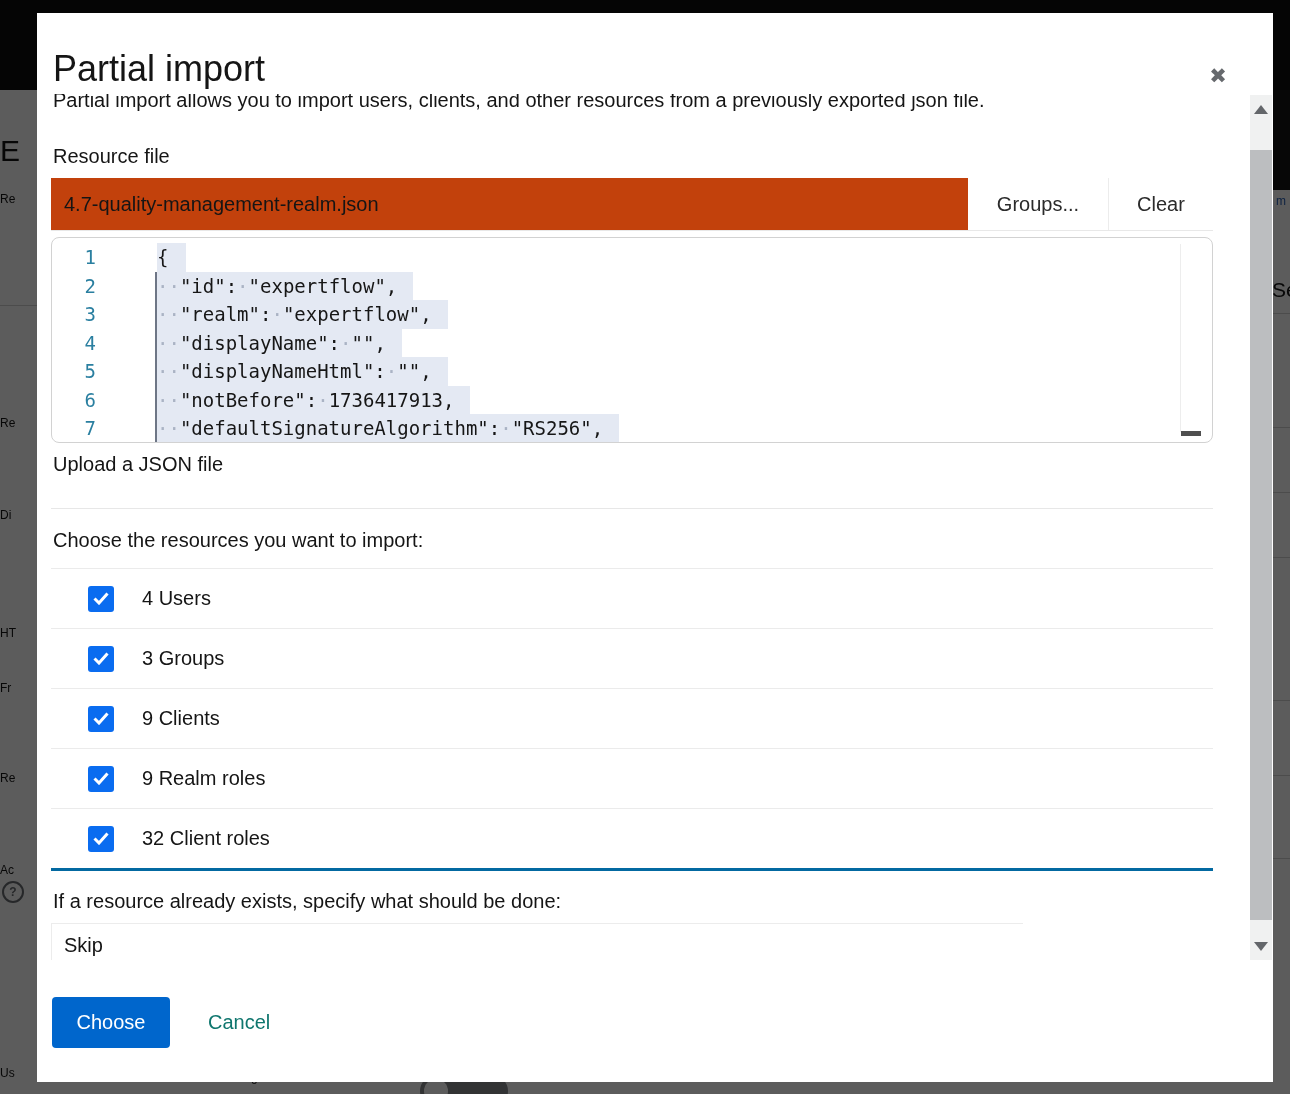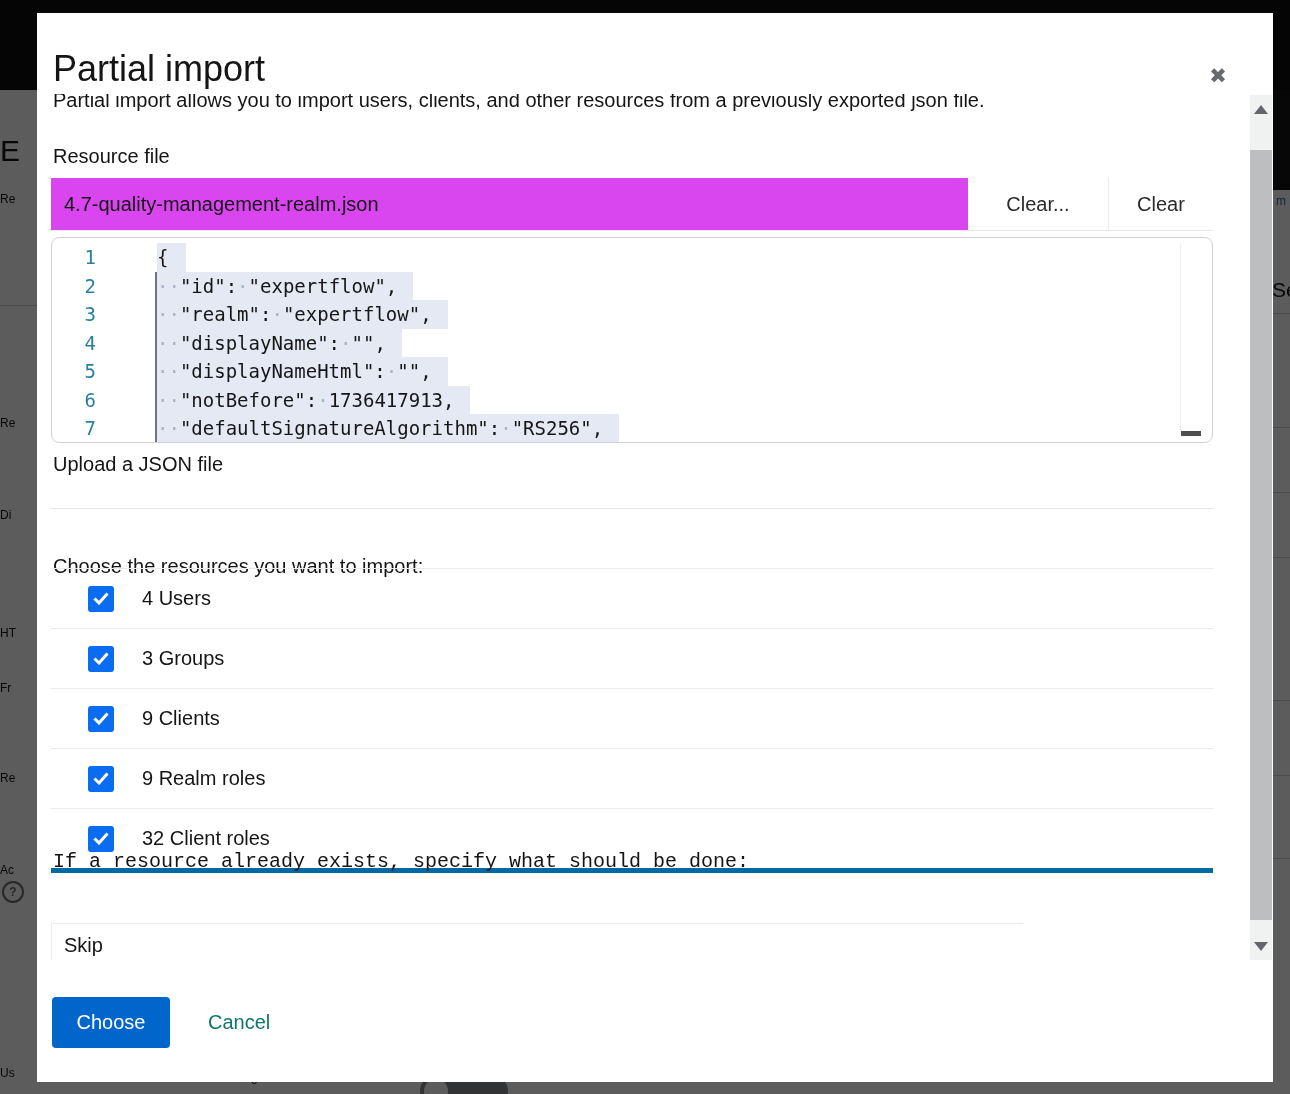--- a/index.html
+++ b/index.html
@@ -24,21 +24,21 @@
   .modal{position:absolute;left:37px;top:13px;width:1236px;height:1069px;background:#ffffff;}
   .modal-title{position:absolute;left:16px;top:34px;font-size:36px;font-weight:500;line-height:44px;}
   .close-btn{position:absolute;left:1166px;top:48px;width:30px;height:30px;border:none;background:none;
              color:#66696d;font-size:21px;line-height:30px;text-align:center;cursor:pointer;padding:0;}
   .desc-clip{position:absolute;left:16px;top:81px;width:1150px;height:23px;overflow:hidden;}
   .desc-clip p{margin:-7px 0 0 0;font-size:20px;line-height:26px;}
   .field-label{position:absolute;left:16px;font-size:20px;}
 
   .file-row{position:absolute;left:14px;top:165px;width:1162px;height:52px;display:flex;
             border-bottom:1px solid #e8e8e8;font-size:20px;}
-  .file-name{width:917px;background:#d946ef;line-height:52px;padding-left:13px;box-sizing:border-box;
+  .file-name{width:917px;background:#c2410c;line-height:52px;padding-left:13px;box-sizing:border-box;
              white-space:nowrap;overflow:hidden;}
   .file-btn{background:#ffffff;border:none;font-size:20px;color:#2b2b2b;cursor:pointer;line-height:52px;padding:0;}
   .browse-btn{width:140px;}
   .clear-btn{width:105px;border-left:1px solid #ececec;}
 
   .editor{position:absolute;left:14px;top:224px;width:1162px;height:206px;border:1px solid #d2d2d2;
           border-radius:8px;box-sizing:border-box;padding-top:5px;overflow:hidden;
           font-family:"DejaVu Sans Mono",monospace;font-size:19px;}
   .code-line{display:flex;height:28.5px;line-height:28.5px;white-space:pre;}
   .gutter{width:44px;text-align:right;color:#2a7fa0;flex:none;}
@@ -46,21 +46,21 @@
   .code-text .hl{background:#e4e9f3;padding-right:16px;display:inline-block;}
   .code-line.guided .hl{border-left:2px solid #6e7686;margin-left:-2px;}
   .ws{color:#aab3c4;}
   .editor-vline{position:absolute;right:31px;top:6px;bottom:10px;width:1px;background:#ededed;}
   .editor-dash{position:absolute;right:11px;bottom:6px;width:20px;height:5px;background:#4f4f4f;}
 
   .divider{position:absolute;left:14px;width:1162px;height:1px;background:#e7e7e7;}
 
   .check-list{position:absolute;left:14px;top:555px;width:1162px;}
   .check-row{height:59px;display:flex;align-items:center;border-top:1px solid #ebebeb;gap:12px;}
-  .check-row:last-child{border-bottom:5px solid #0369a1;}
+  .check-row:last-child{border-bottom:3px solid #0369a1;}
   .checkbox{width:26px;height:26px;margin-left:37px;border-radius:3px;background:#0a6cf0;flex:none;
             display:flex;align-items:center;justify-content:center;cursor:pointer;}
   .check-label{margin-left:16px;font-size:20px;}
 
   .select-clip{position:absolute;left:14px;top:910px;width:972px;height:37px;overflow:hidden;}
   .select-box{position:relative;width:1160px;height:52px;border:1px solid #ececec;border-bottom:none;
               background:#fff;cursor:pointer;}
   .select-value{position:absolute;left:12px;top:10px;font-size:20px;}
   .select-caret{position:absolute;right:32px;top:21px;width:0;height:0;
                 border-left:8px solid transparent;border-right:8px solid transparent;border-top:10px solid #151515;}
@@ -123,21 +123,21 @@
     <button class="close-btn">✖</button>
 
     <div class="desc-clip">
       <p>Partial import allows you to import users, clients, and other resources from a previously exported json file.</p>
     </div>
 
     <div class="field-label" style="top:132px;">Resource file</div>
 
     <div class="file-row">
       <div class="file-name">4.7-quality-management-realm.json</div>
-      <button class="file-btn browse-btn">Clear...</button>
+      <button class="file-btn browse-btn">Groups...</button>
       <button class="file-btn clear-btn">Clear</button>
     </div>
 
     <div class="editor">
       <div class="code-line">
         <span class="gutter">1</span>
         <span class="code-text"><span class="hl" style="padding-right:18px;">{</span></span>
       </div>
       <div class="code-line guided">
         <span class="gutter">2</span>
@@ -164,21 +164,21 @@
         <span class="code-text"><span class="hl"><span class="ws">·</span><span class="ws">·</span>"defaultSignatureAlgorithm":<span class="ws">·</span>"RS256",</span></span>
       </div>
       <div class="editor-vline"></div>
       <div class="editor-dash"></div>
     </div>
 
     <div class="field-label" style="top:440px;">Upload a JSON file</div>
 
     <div class="divider" style="top:495px;"></div>
 
-    <div class="field-label" style="top:542px;">Choose the resources you want to import:</div>
+    <div class="field-label" style="top:516px;">Choose the resources you want to import:</div>
 
     <div class="check-list">
       <div class="check-row">
         <div class="checkbox">
           <svg width="16" height="13" viewBox="0 0 16 13">
               <polyline points="1.5,6.5 6,11 14.5,1.5" fill="none" stroke="#ffffff" stroke-width="3"></polyline>
             </svg>
         </div>
         <span class="check-label">4 Users</span>
       </div>
@@ -209,21 +209,21 @@
       <div class="check-row">
         <div class="checkbox">
           <svg width="16" height="13" viewBox="0 0 16 13">
               <polyline points="1.5,6.5 6,11 14.5,1.5" fill="none" stroke="#ffffff" stroke-width="3"></polyline>
             </svg>
         </div>
         <span class="check-label">32 Client roles</span>
       </div>
     </div>
 
-    <div class="field-label" style="top:837px;font-family:Liberation Mono, monospace;">If a resource already exists, specify what should be done:</div>
+    <div class="field-label" style="top:877px;">If a resource already exists, specify what should be done:</div>
 
     <div class="select-clip">
       <div class="select-box">
         <span class="select-value">Skip</span>
         <span class="select-caret"></span>
       </div>
     </div>
 
     <button class="import-btn">Choose</button>
     <a class="cancel-link">Cancel</a>

